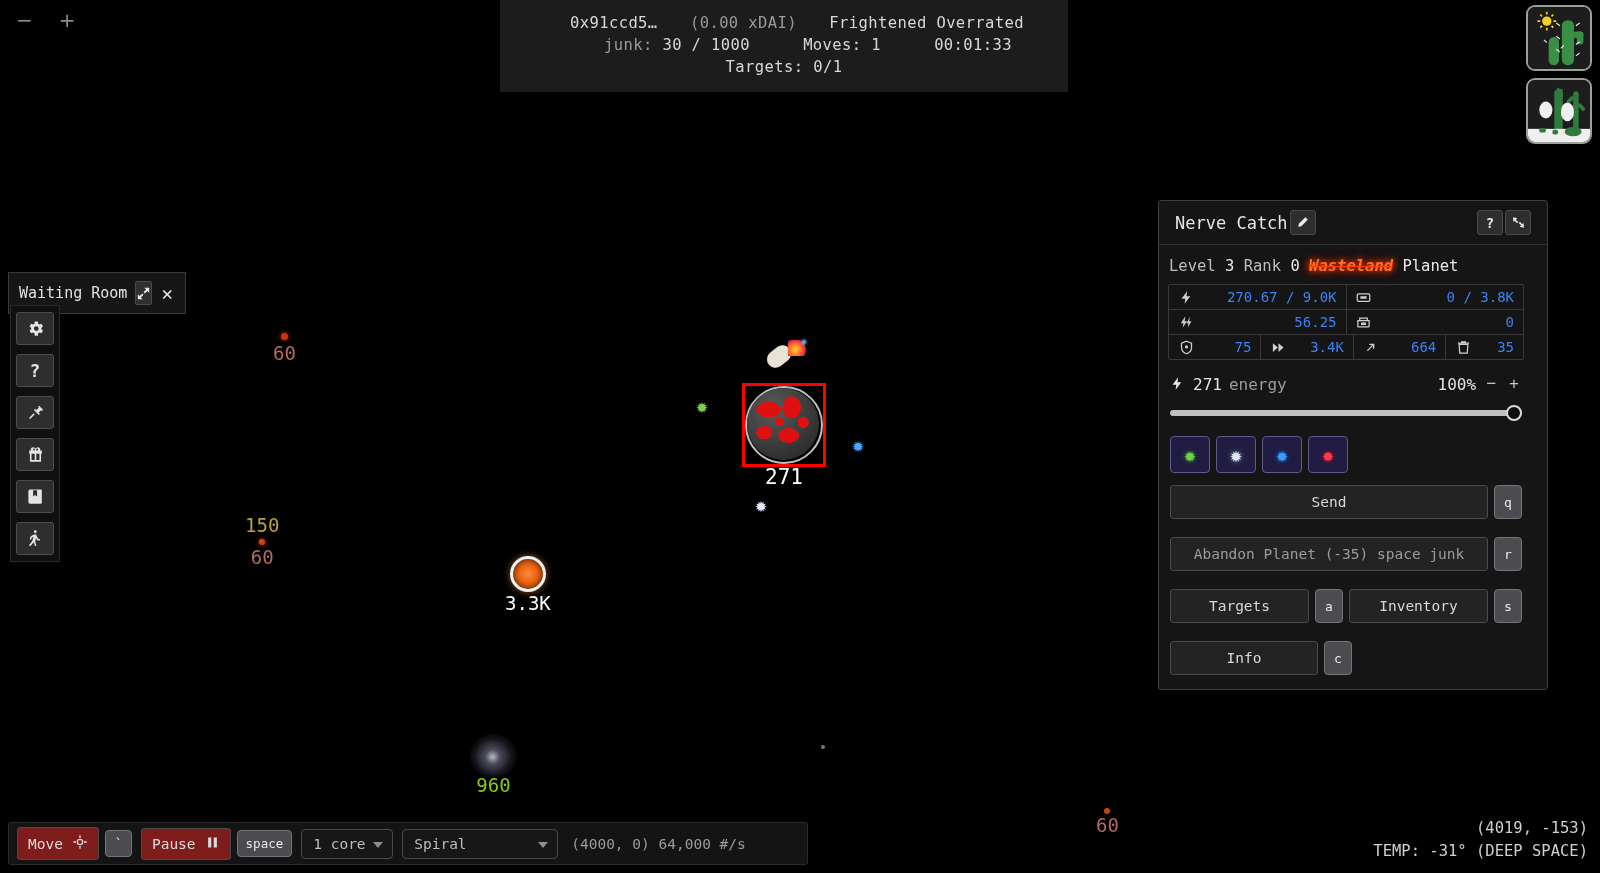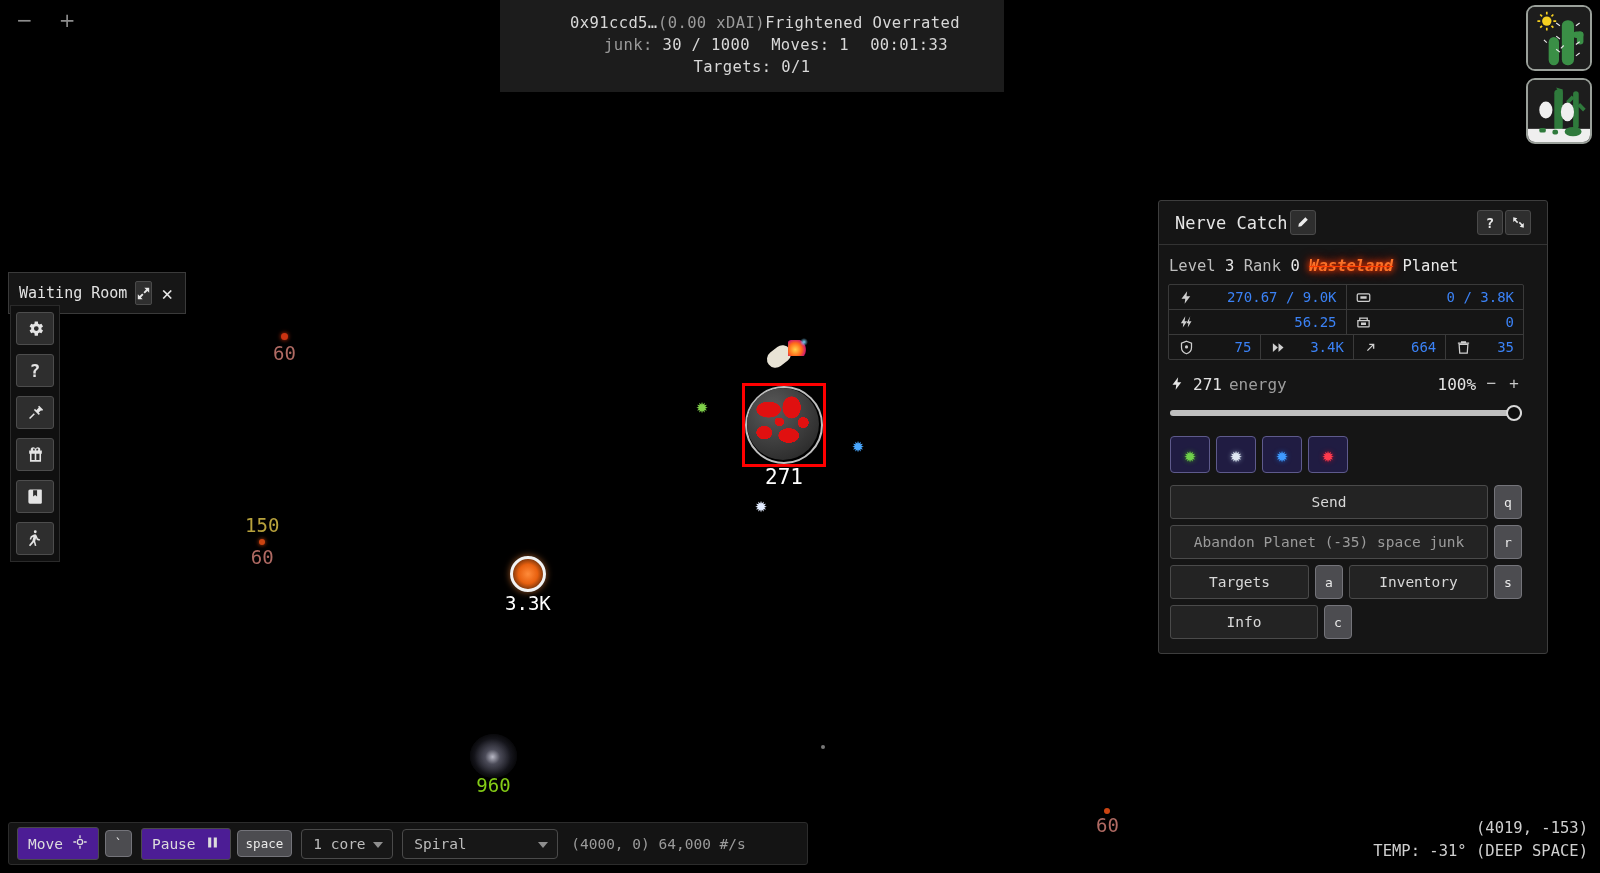--- a/index.html
+++ b/index.html
@@ -14,21 +14,21 @@
   
   .zoomctl { position: absolute; top: 8px; left: 10px; display: flex; gap: 14px; }
   .zoomctl button {
     background: transparent; border: none; color: #8d8d8d;
     font-size: 20px; line-height: 1; cursor: pointer;
     font-family: "DejaVu Sans", sans-serif; padding: 2px 6px;
   }
 
   
   .tophud {
-    position: absolute; left: 500px; top: 0; width: 504px;
+    position: absolute; left: 500px; top: 0; width: 568px;
     background: #1c1c1c; color: #d8d8d8;
     padding: 12px 26px 14px 26px;
     font-size: 15.5px; letter-spacing: .4px;
   }
   .tophud .row { display: flex; justify-content: space-between; padding: 2px 0; }
   .tophud .row.r1 { padding-left: 44px; padding-right: 18px; }
   .tophud .row.r2 { padding-left: 78px; padding-right: 30px; }
   .tophud .row.r3 { justify-content: center; }
   .tophud .dim { color: #9a9a9a; }
 
@@ -148,21 +148,21 @@
   .slider .knob { position: absolute; top: 1px; right: 0; width: 16px; height: 16px; border-radius: 50%; background: #0d0d0d; border: 2px solid #d9d9d9; cursor: pointer; }
 
   .ships { display: flex; gap: 6px; margin: 4px 2px 12px 2px; }
   .shipbtn {
     width: 40px; height: 37px; border-radius: 4px;
     background: #201c42; border: 1px solid #5e5a8c;
     display: flex; align-items: center; justify-content: center;
     font-size: 20px; cursor: pointer;
   }
 
-  .actions { display: flex; flex-direction: column; gap: 6px; margin: 0 2px; }
+  .actions { display: flex; flex-direction: column; gap: 18px; margin: 0 2px; }
   .arow { display: flex; gap: 6px; align-items: stretch; }
   .abtn {
     flex: 1; background: #232323; border: 1px solid #4a4a4a; border-radius: 3px;
     color: #d8d8d8; font-size: 14.5px; padding: 8px 4px; cursor: pointer;
     font-family: "DejaVu Sans Mono", "Liberation Mono", monospace; text-align: center;
   }
   .abtn.dim { color: #9b9b9b; }
   .key {
     width: 28px; background: #4c4c50; border: 1px solid #74747a; border-radius: 4px;
     color: #eaeaea; font-size: 13px; display: flex; align-items: center; justify-content: center;
@@ -170,21 +170,21 @@
   }
 
   
   .bottombar {
     position: absolute; left: 8px; bottom: 8px; width: 800px; height: 43px;
     background: #141414; border: 1px solid #2c2c2c; border-radius: 3px;
     display: flex; align-items: center; gap: 9px; padding: 0 8px;
   }
   .bgroup { display: flex; align-items: center; gap: 6px; }
   .bbtn {
-    background: #4c1d95; border: 1px solid #4a4a4a; border-radius: 3px;
+    background: #7f1d1d; border: 1px solid #4a4a4a; border-radius: 3px;
     color: #ddd; font-size: 14.5px; padding: 6px 10px; cursor: pointer;
     display: flex; align-items: center; gap: 9px;
     font-family: "DejaVu Sans Mono", "Liberation Mono", monospace;
   }
   .bkey {
     background: #4c4c50; border: 1px solid #74747a; border-radius: 4px;
     color: #eaeaea; font-size: 12.5px; padding: 5px 8px; min-width: 27px;
     display: flex; align-items: center; justify-content: center; cursor: pointer;
   }
   .bsel {

